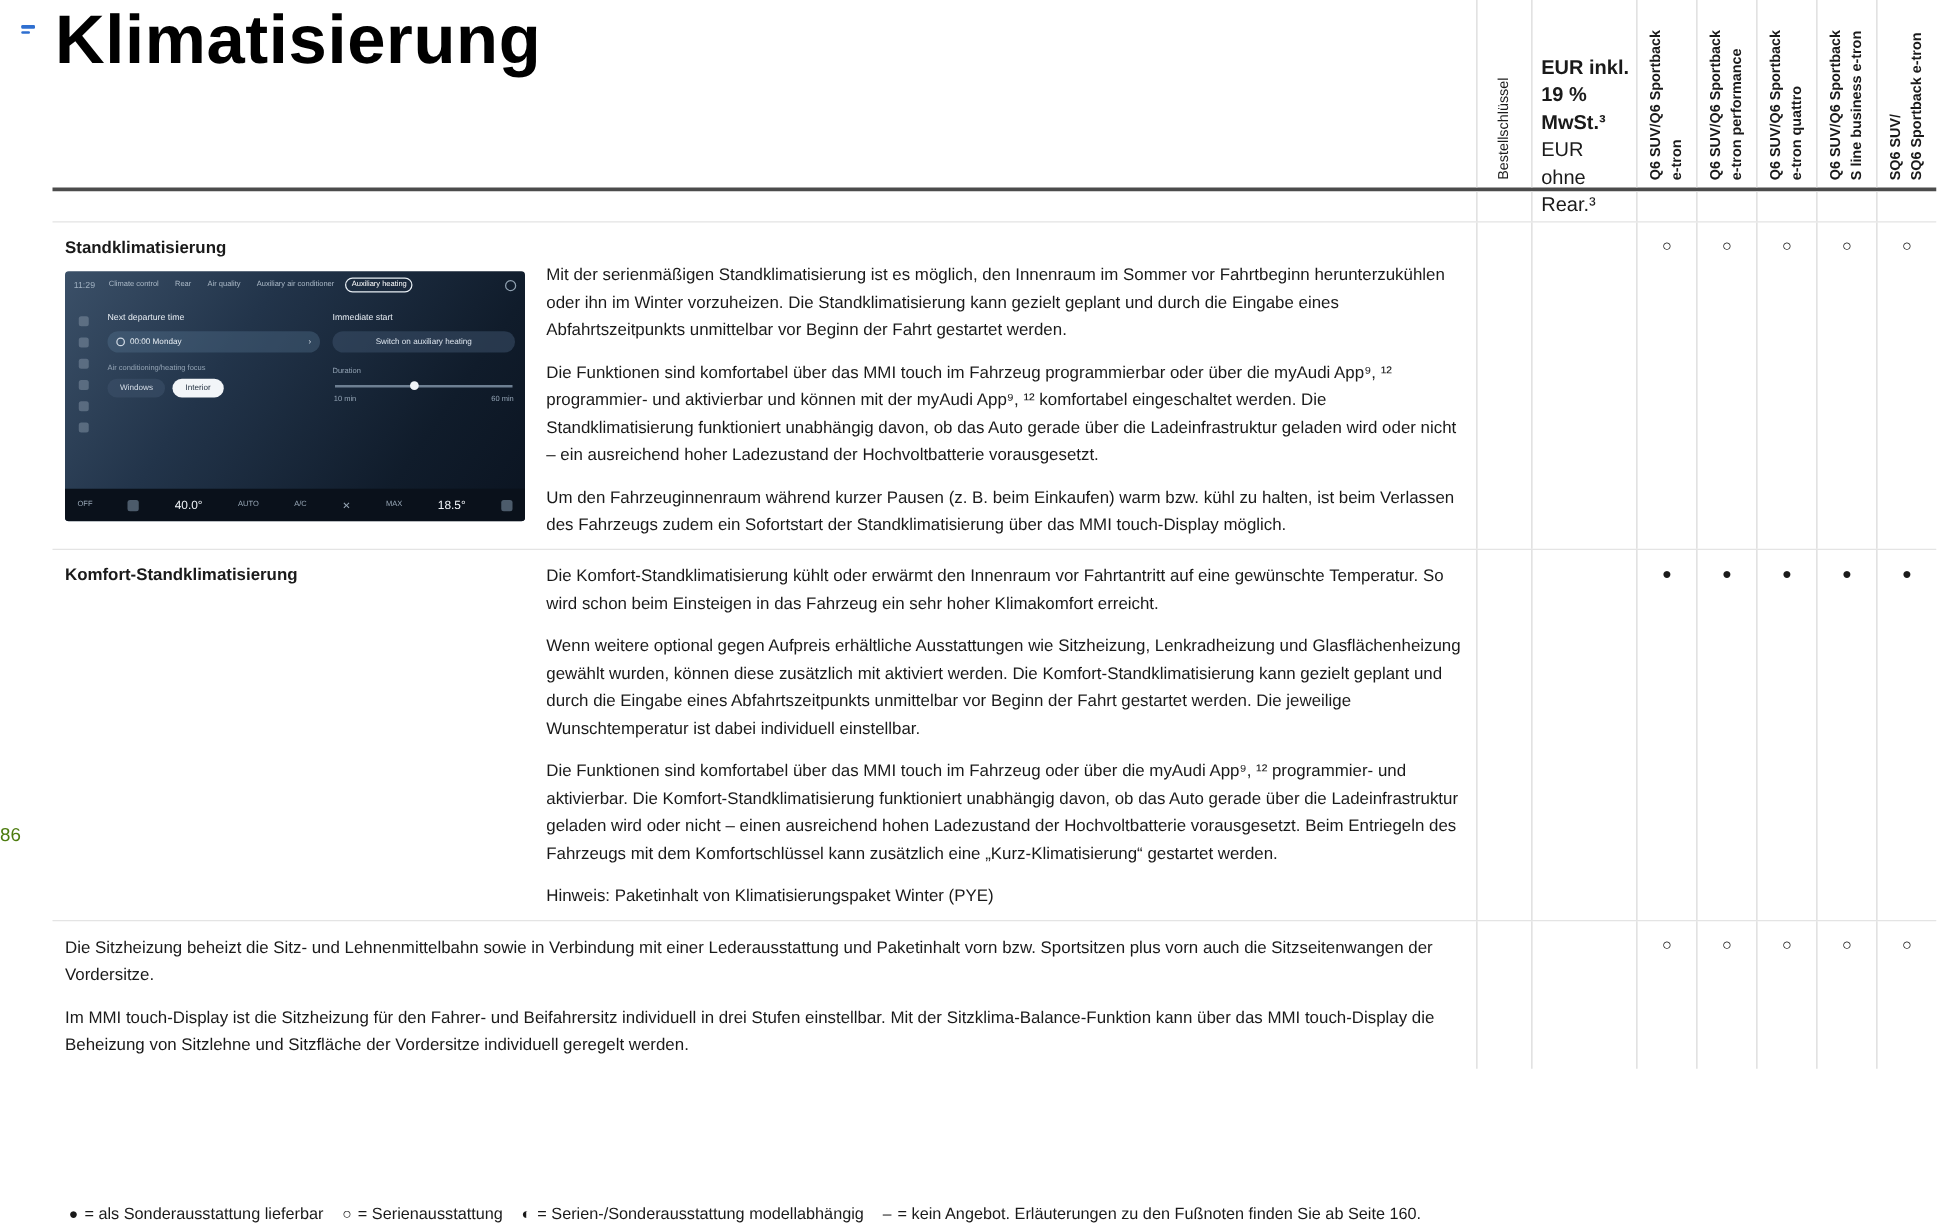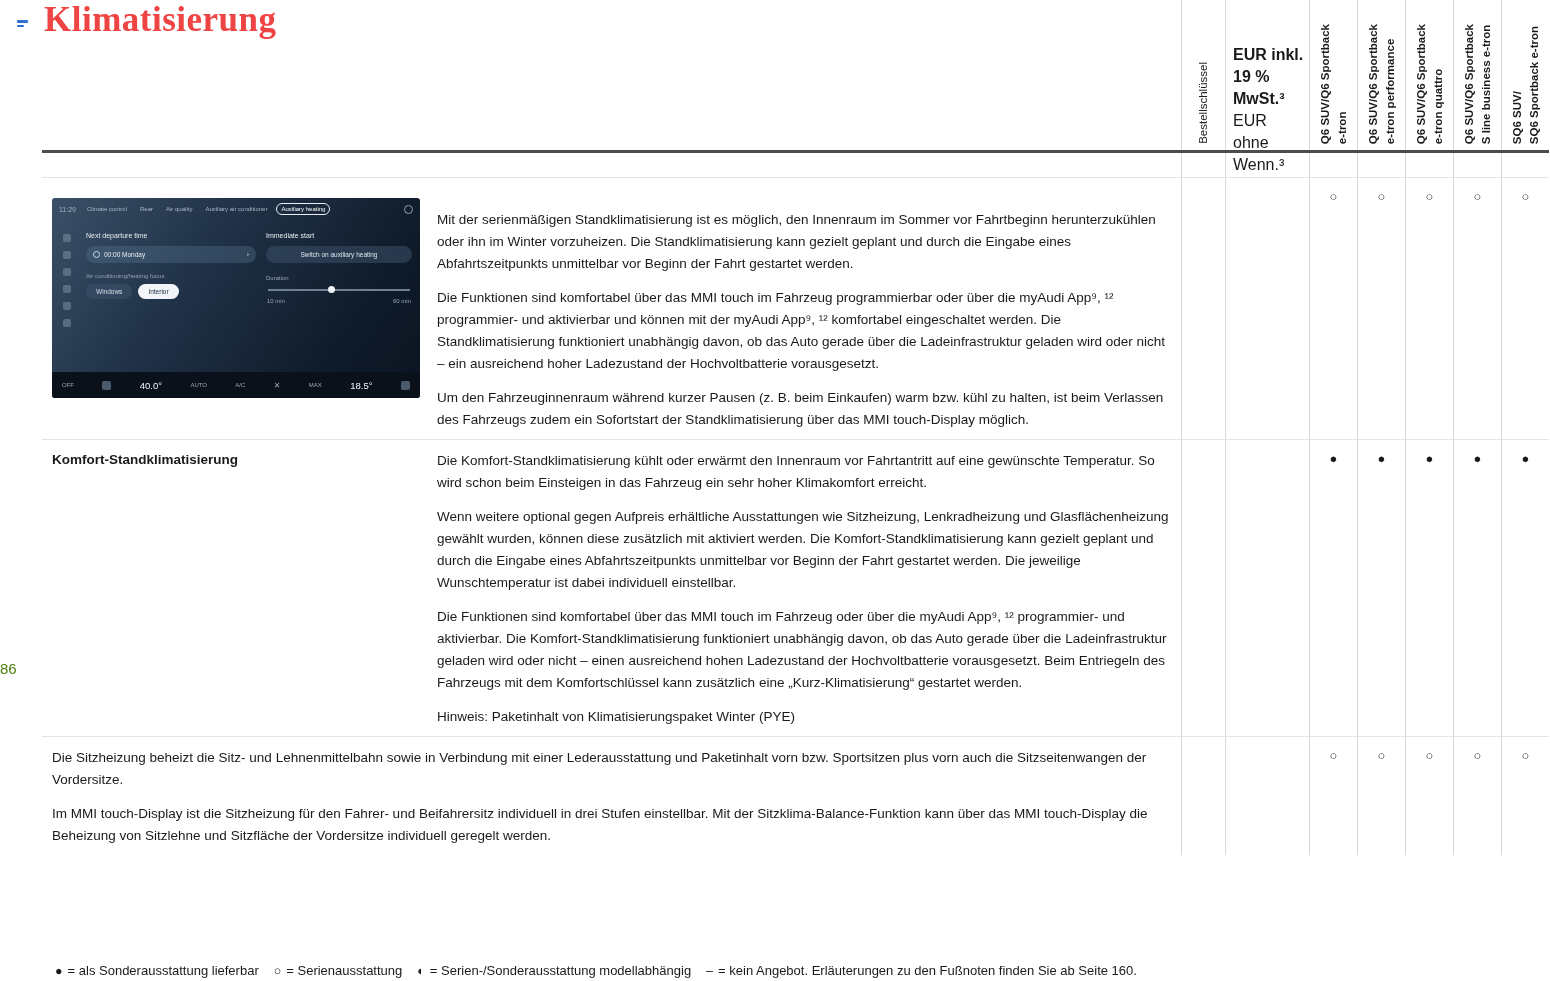--- a/index.html
+++ b/index.html
@@ -24,22 +24,22 @@
   
   .table { position: absolute; left: 42px; top: 0; width: 1507px; }
   .grid-row { display: grid; grid-template-columns: 1139px 44px 84px repeat(5, 48px); }
   .bl { border-left: 1px solid #d9d9d9; }
 
   .thead { height: 150px; }
   .thead .cell { height: 150px; }
 
   h1.title {
     margin: 0; padding: 0 0 0 2px;
-    font-size: 35px; font-weight: 700; letter-spacing: 0.5px;
-    line-height: 1.15; color: #ef4444; font-family: Liberation Serif, serif;
+    font-size: 55px; font-weight: 700; letter-spacing: 0.5px;
+    line-height: 1.15; color: #000000;
   }
 
   .rot {
     display: inline-block;
     writing-mode: vertical-rl;
     transform: rotate(180deg);
     white-space: pre-line;
     line-height: 1.45;
   }
   .head-bestell { display: flex; justify-content: center; align-items: flex-end; padding-bottom: 6px; }
@@ -128,21 +128,21 @@
       <div class="cell">
         <h1 class="title">Klimatisierung</h1>
       </div>
       <div class="cell bl head-bestell">
         <span class="rot">Bestellschlüssel</span>
       </div>
       <div class="cell bl head-price">
         <div class="pl bold">EUR inkl.</div>
         <div class="pl bold">19 % MwSt.³</div>
         <div class="pl">EUR ohne</div>
-        <div class="pl">Wenn.³</div>
+        <div class="pl">Rear.³</div>
       </div>
       <div class="cell bl head-model">
         <span class="rot">Q6 SUV/Q6 Sportback
 e-tron</span>
       </div>
       <div class="cell bl head-model">
         <span class="rot">Q6 SUV/Q6 Sportback
 e-tron performance</span>
       </div>
       <div class="cell bl head-model">
@@ -168,20 +168,21 @@
       <div class="bl"></div>
       <div class="bl"></div>
       <div class="bl"></div>
       <div class="bl"></div>
       <div class="bl"></div>
     </div>
 
     <div class="grid-row trow">
       <div class="c-feature">
         <div class="feature-left">
+          <div class="feature-title">Standklimatisierung</div>
 
           <div class="mmi">
             <div class="mmi-top">
               <span class="mmi-time">11:29</span>
               <span class="mmi-tab">Climate control</span>
               <span class="mmi-tab">Rear</span>
               <span class="mmi-tab">Air quality</span>
               <span class="mmi-tab">Auxiliary air conditioner</span>
               <span class="mmi-tab active">Auxiliary heating</span>
               <span class="mmi-user"></span>

